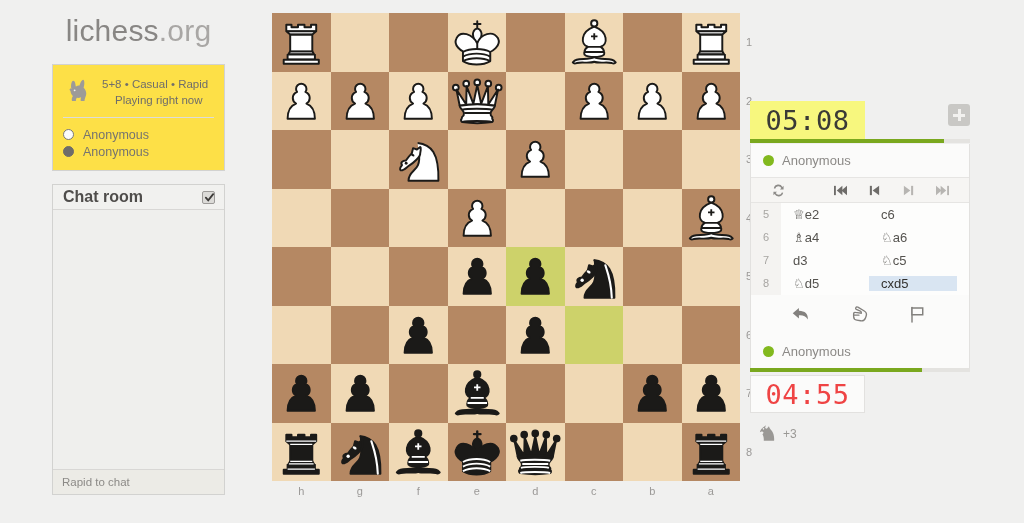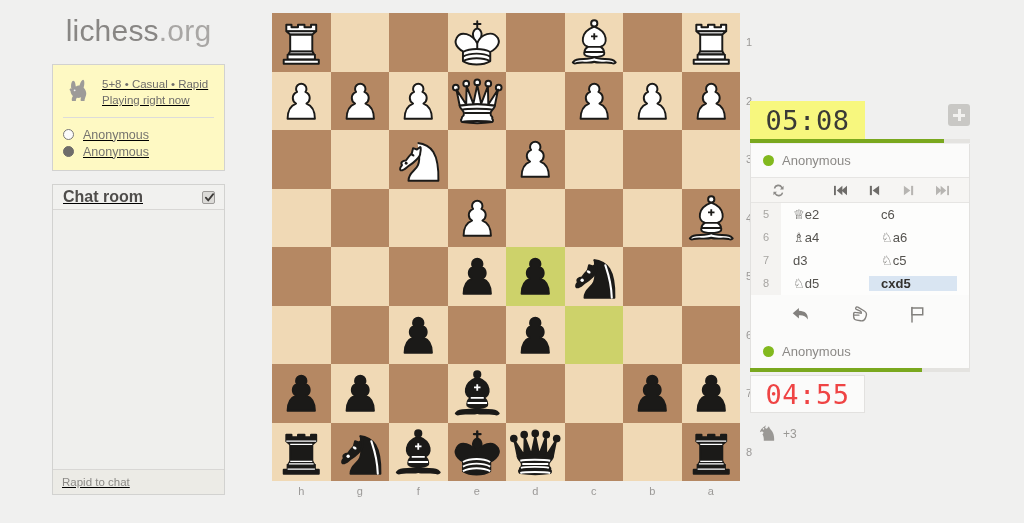--- a/index.html
+++ b/index.html
@@ -15,28 +15,28 @@
   
   #left-col { position: absolute; left: 52px; top: 14px; width: 173px; }
   #site-logo {
     font-size: 30px; color: #888684; text-align: center;
     letter-spacing: .2px; font-weight: 400; padding-bottom: 16px;
     white-space: nowrap;
   }
   #site-logo .dim { color: #a9a7a5; }
 
   .panel {
-    background: #fef9c3; border: 1px solid #d2d2d0; text-decoration: underline;
+    background: #fde047; border: 1px solid #d2d2d0;
   }
   #game-info-panel { margin-bottom: 13px; }
   #game-meta-row { display: flex; align-items: flex-start; padding: 10px 12px 9px 10px; gap: 9px; }
   #rabbit-icon { flex: 0 0 auto; width: 30px; height: 30px; margin-top: 2px; }
   #game-meta-text { font-size: 11.5px; color: #6f6d6b; line-height: 16px; padding-top: 1px; }
   #game-meta-text .line1 { color: #6f6d6b; }
-  #game-meta-text .line2 { color: #6f6d6b; }
+  #game-meta-text .line2 { color: #6f6d6b; margin-left: 13px; }
 
   .divider-h { height: 1px; background: #dddcda; margin: 0 10px; }
 
   #players-list { padding: 8px 10px 10px 10px; }
   .player-row { display: flex; align-items: center; gap: 9px; height: 17px; }
   .player-dot { width: 11px; height: 11px; border-radius: 50%; flex: 0 0 auto; }
   .player-dot.white { background: #fbfbfb; border: 1.6px solid #7a7876; }
   .player-dot.black { background: #6e6c6a; border: 1.6px solid #6e6c6a; }
   .player-name { font-size: 12.5px; color: #76746f; }
 
@@ -131,21 +131,21 @@
   #nav-spacer { flex: 0 0 28px; }
   .nav-jump { width: 34px; }
 
   #moves-list { background: #fdfdfc; }
   .move-row { display: flex; height: 23px; align-items: center; font-size: 13px; }
   .move-index {
     width: 30px; text-align: center; color: #a7a5a2; font-size: 11px;
     background: #f4f3f1; height: 23px; line-height: 23px; flex: 0 0 30px;
   }
   .move-san { flex: 0 0 88px; padding-left: 12px; color: #55534f; }
-  .move-san.active { background: #d9e5f2; font-weight: bold; color: #33312e; }
+  .move-san.active { background: #d9e5f2; font-weight: normal; color: #33312e; }
 
   #action-bar { display: flex; align-items: center; justify-content: space-around; height: 40px; padding: 0 22px; }
   .action-btn { display: flex; align-items: center; justify-content: center; width: 40px; height: 40px; }
 
   #clock-bot-row { position: absolute; left: 0; top: 362px; width: 250px; }
   #captured-row { display: flex; align-items: center; gap: 3px; padding: 7px 0 0 6px; }
   #captured-count { font-size: 12px; color: #9a9895; }
 </style>
 </head>
 <body>

